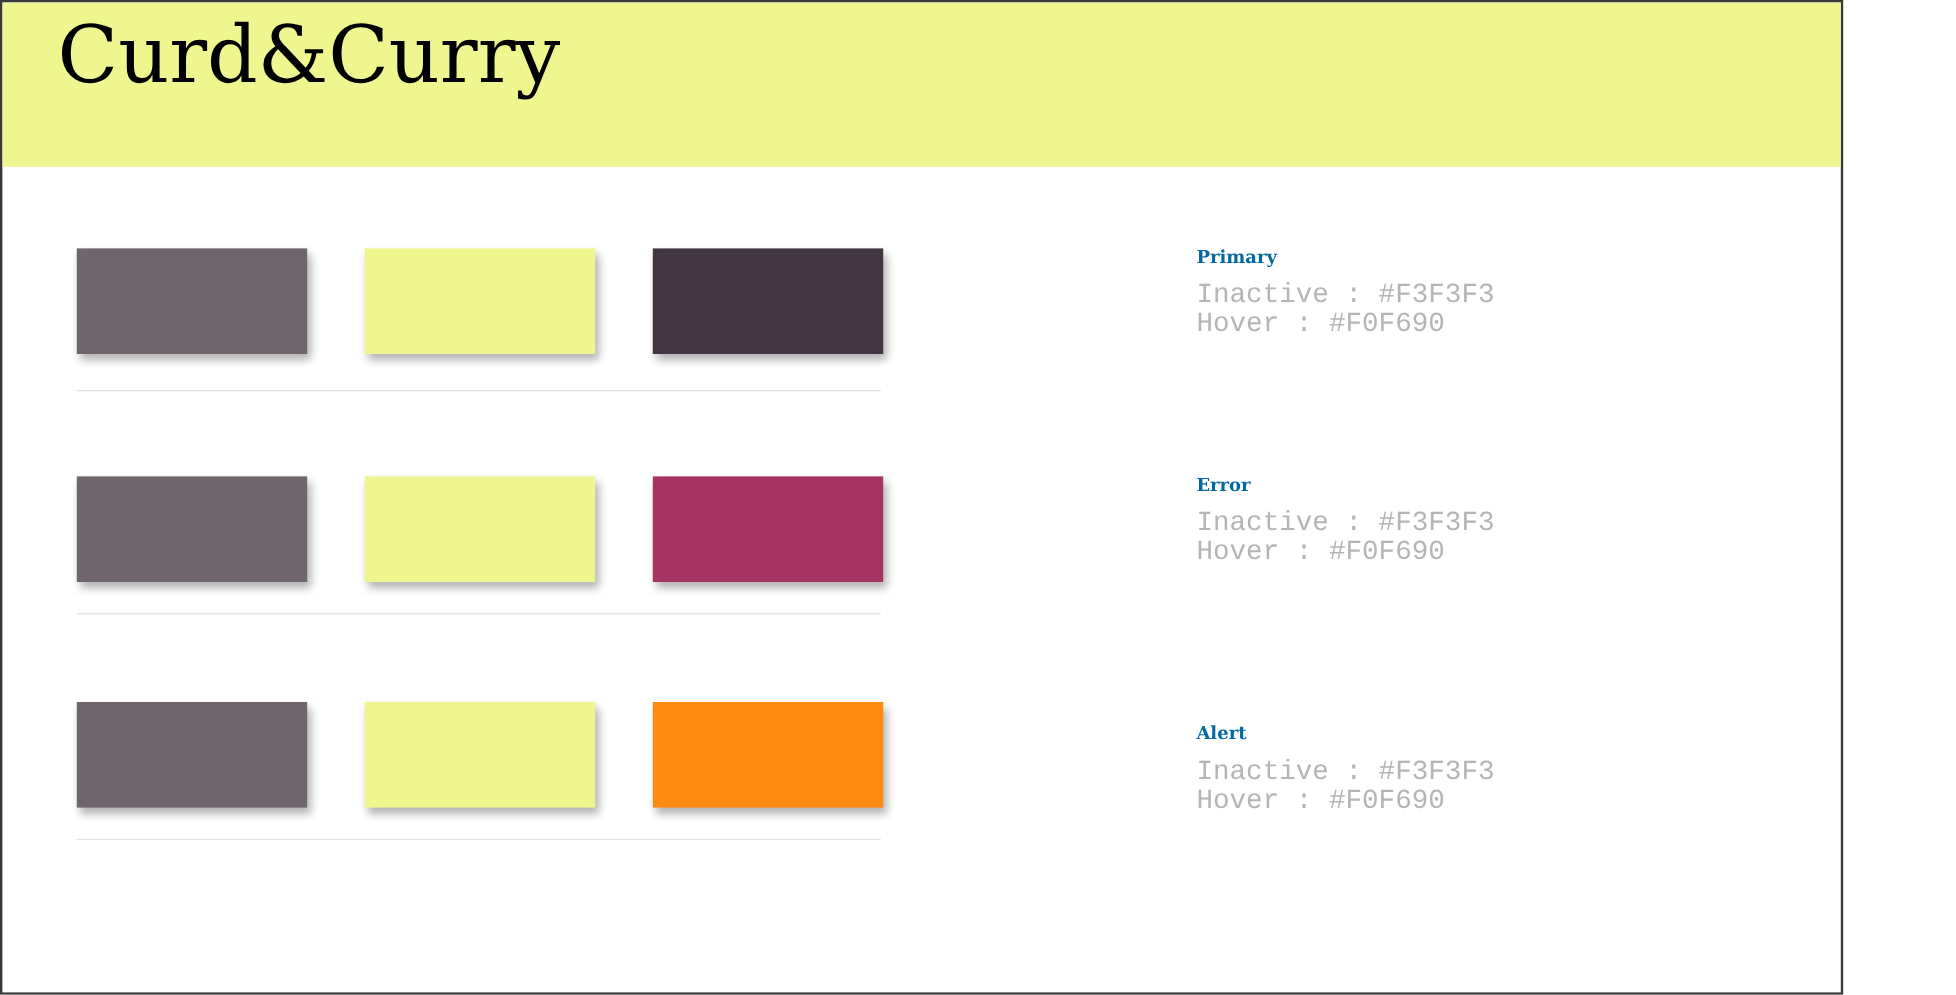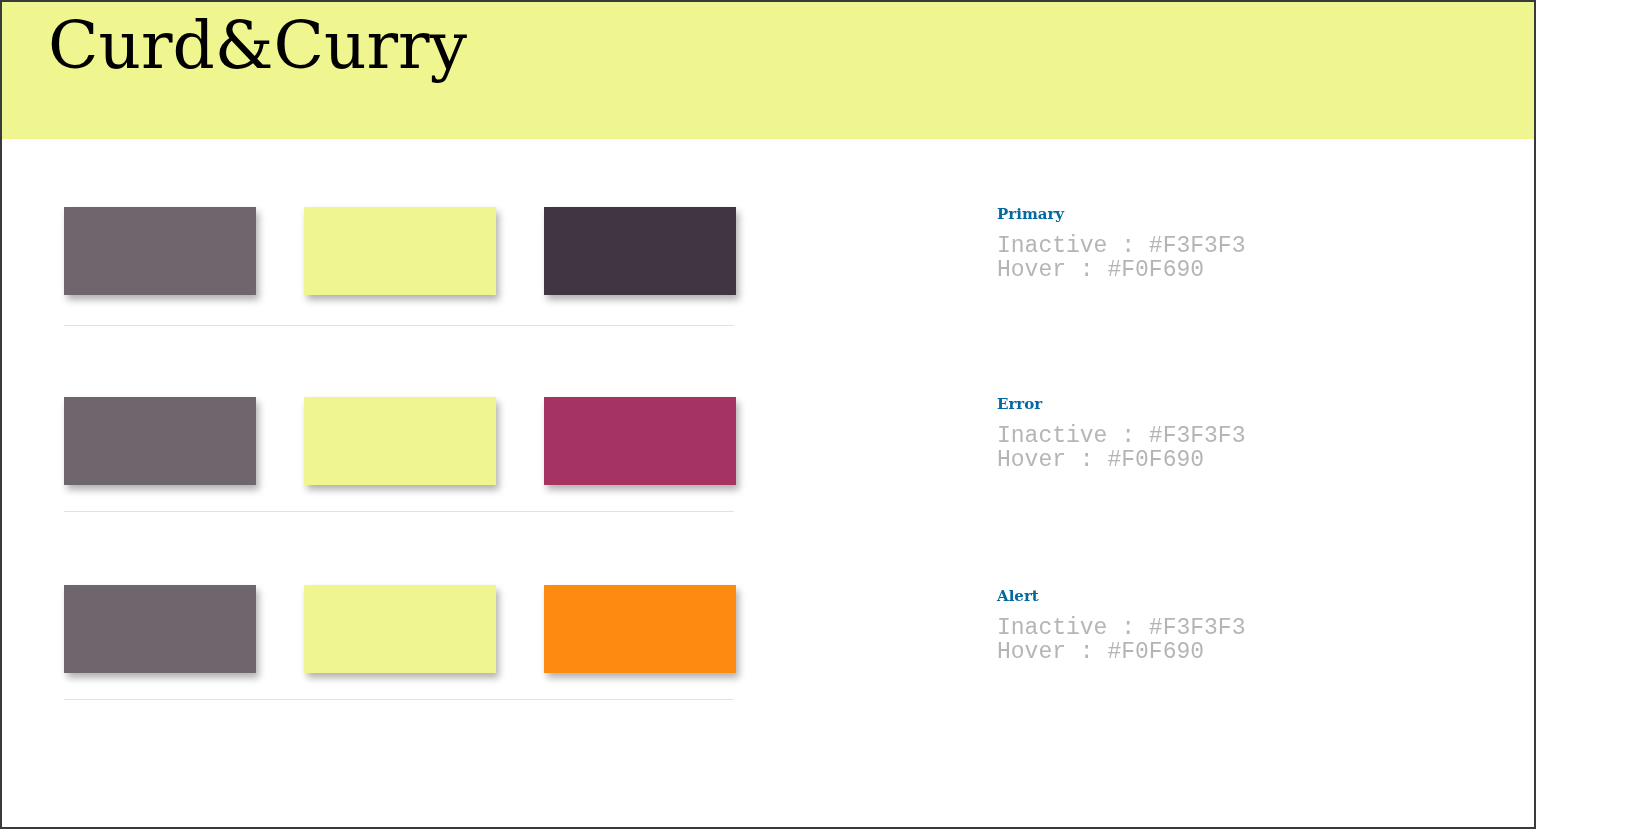--- a/index.html
+++ b/index.html
@@ -159,21 +159,21 @@
         <div class="token-line">Inactive : #F3F3F3</div>
         <div class="token-line">Hover : #F0F690</div>
       </div>
 
       <div class="info-group" style="top:258px;">
         <div class="group-title">Error</div>
         <div class="token-line">Inactive : #F3F3F3</div>
         <div class="token-line">Hover : #F0F690</div>
       </div>
 
-      <div class="info-group" style="top:450px;">
+      <div class="info-group" style="top:465px;">
         <div class="group-title">Alert</div>
         <div class="token-line">Inactive : #F3F3F3</div>
         <div class="token-line">Hover : #F0F690</div>
       </div>
 
     </section>
 
   </main>
 </div>
 

